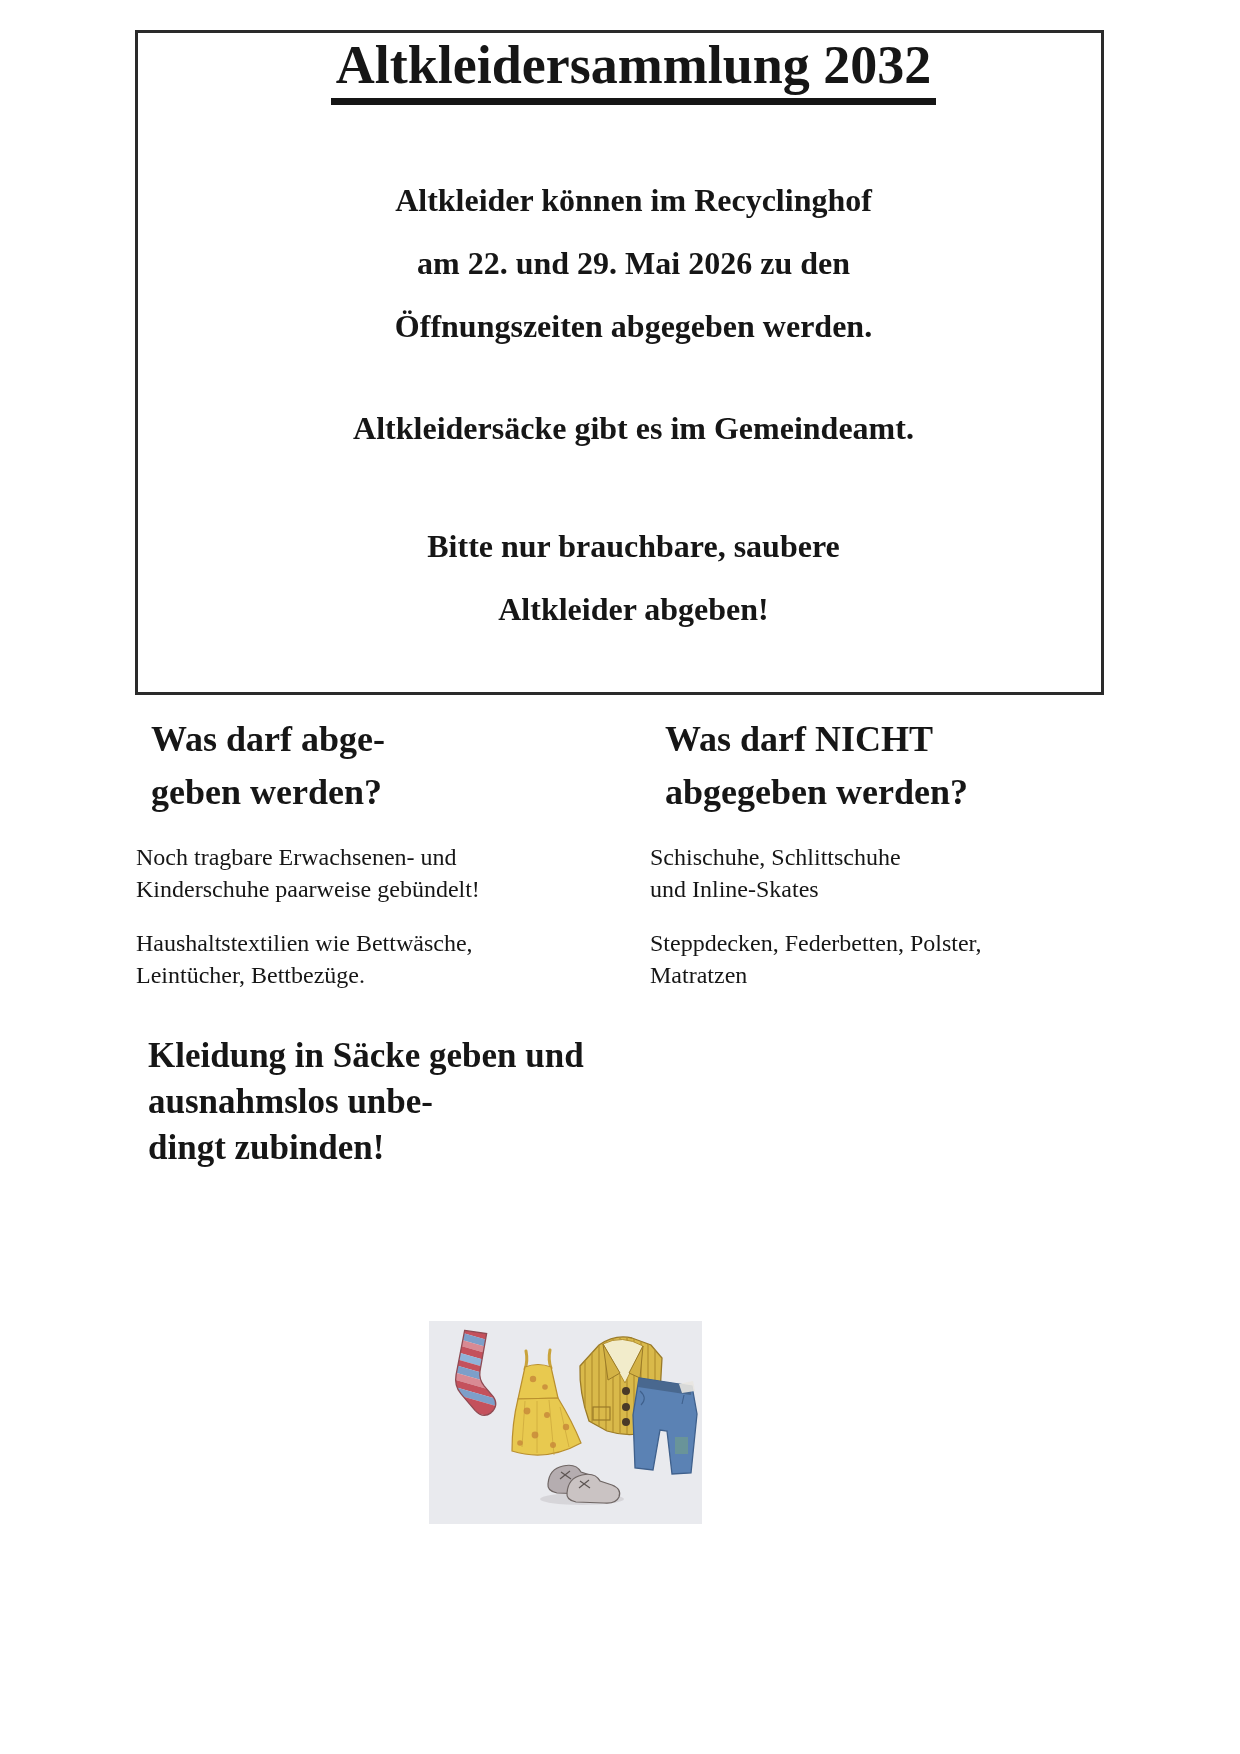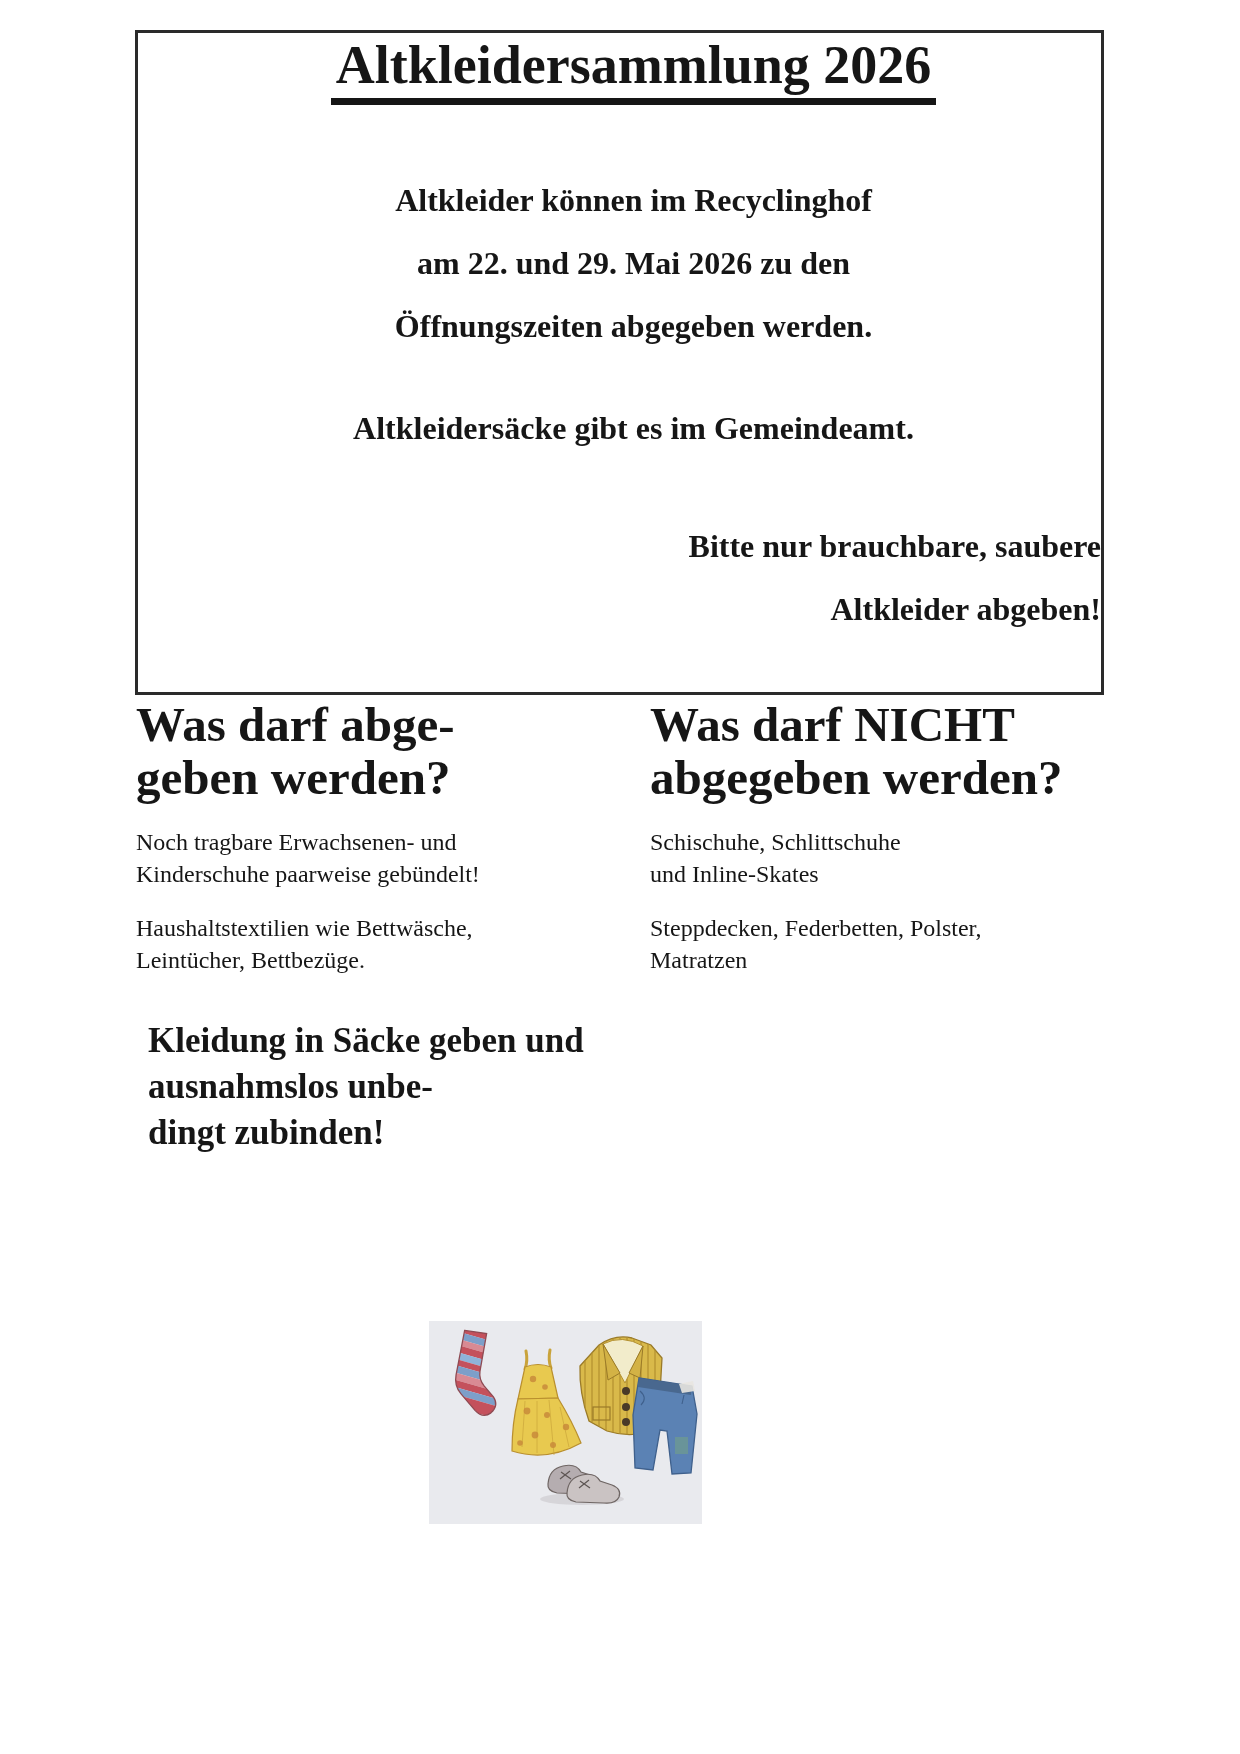--- a/index.html
+++ b/index.html
@@ -16,30 +16,30 @@
     background:#fff;
   }
   .box-inner { padding-left:28px; text-align:center; }
   .title { margin:2px 0 0; font-size:54px; line-height:60px; font-weight:700; }
   .title-underline {
     display:inline-block; padding:0 5px 3px;
     border-bottom:7px solid #151515;
   }
   .intro { margin:64px 0 0; }
   .sacks { margin:39px 0 0;text-align:center; }
-  .plea  { margin:55px 0 0;text-align:right; }
+  .plea  { margin:55px 0 0; }
   .box-line {
     font-size:32px; line-height:63px; font-weight:700;
     white-space:pre-line;
   }
   .col { position:absolute; top:698px; width:490px; }
   .col-left  { left:136px; }
   .col-right { left:650px; }
   .col h2 {
-    margin:0; font-size:49px; line-height:53px; font-weight:700;
+    margin:15px; font-size:36px; line-height:53px; font-weight:700;
     white-space:pre-line;
   }
   .item {
     margin:22px 0 0; font-size:24px; line-height:32px;
     white-space:pre-line;
   }
   .col-footer {
     margin:42px 12px 0; font-size:35px; line-height:46px; font-weight:700;
     white-space:pre-line;
   }
@@ -49,21 +49,21 @@
   }
   .illustration svg { display:block; }
 </style>
 </head>
 <body>
 
 <div class="page">
 
   <div class="notice-box">
     <div class="box-inner">
-      <h1 class="title"><span class="title-underline">Altkleidersammlung 2026</span></h1>
+      <h1 class="title"><span class="title-underline">Altkleidersammlung 2032</span></h1>
       <p class="box-line intro">Altkleider können im Recyclinghof
 am 22. und 29. Mai 2026 zu den
 Öffnungszeiten abgegeben werden.</p>
       <p class="box-line sacks">Altkleidersäcke gibt es im Gemeindeamt.</p>
       <p class="box-line plea">Bitte nur brauchbare, saubere
 Altkleider abgeben!</p>
     </div>
   </div>
 
   <section class="col col-left">

